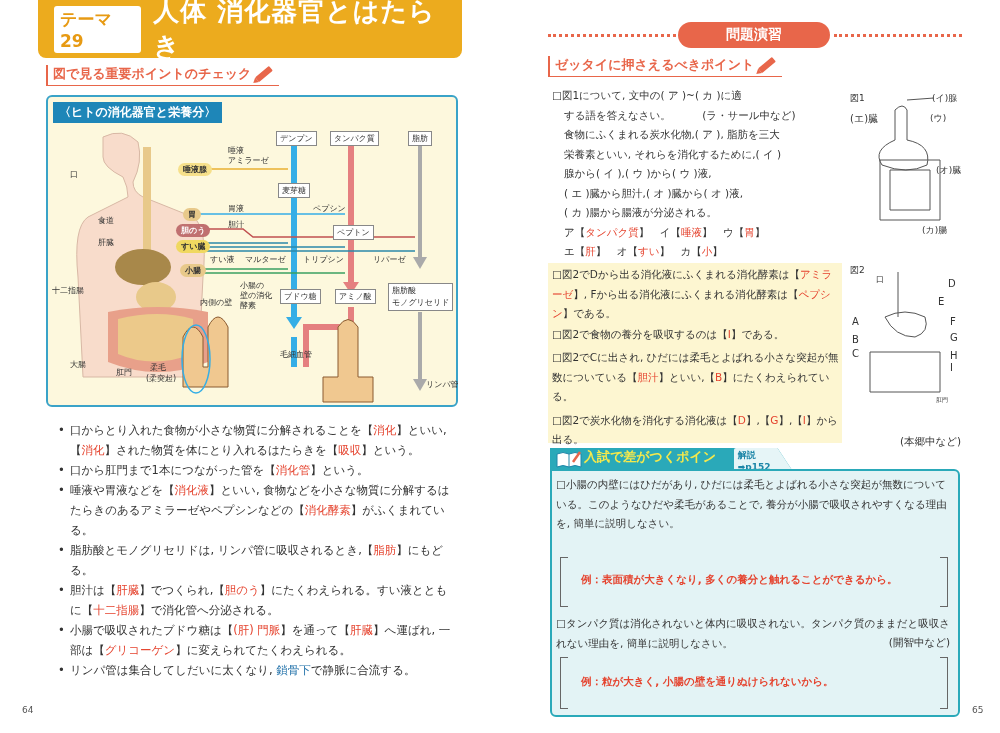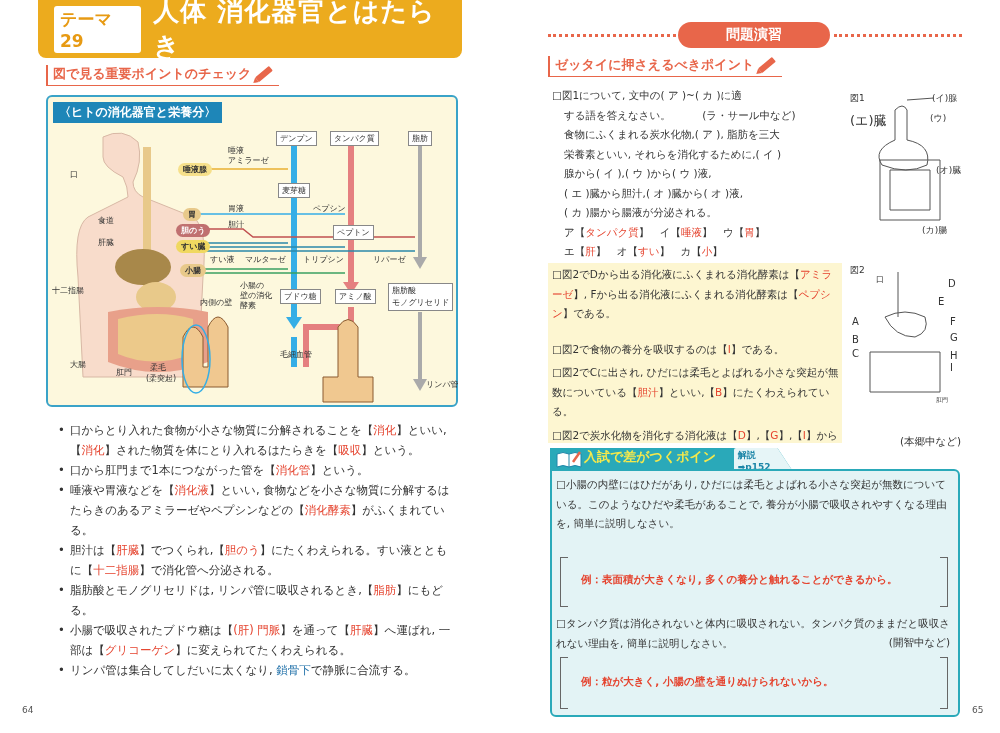--- a/index.html
+++ b/index.html
@@ -128,22 +128,22 @@
 
     <span class="dlabel" style="left:152px;top:200px">内側の壁</span>
     <span class="dlabel" style="left:232px;top:252px">毛細血管</span>
     <span class="dlabel" style="left:378px;top:282px">リンパ管</span>
   </div>
 
   <ul class="bullets" id="left-bullets">
       <li><span>口からとり入れた食物が小さな物質に分解されることを【</span><span class="red">消化</span><span>】といい,【</span><span class="red">消化</span><span>】された物質を体にとり入れるはたらきを【</span><span class="red">吸収</span><span>】という。</span></li>
       <li><span>口から肛門まで1本につながった管を【</span><span class="red">消化管</span><span>】という。</span></li>
       <li><span>唾液や胃液などを【</span><span class="red">消化液</span><span>】といい, 食物などを小さな物質に分解するはたらきのあるアミラーゼやペプシンなどの【</span><span class="red">消化酵素</span><span>】がふくまれている。</span></li>
+      <li><span>脂肪酸とモノグリセリドは, リンパ管に吸収されるとき,【</span><span class="red">脂肪</span><span>】にもどる。</span></li>
       <li><span>胆汁は【</span><span class="red">肝臓</span><span>】でつくられ,【</span><span class="red">胆のう</span><span>】にたくわえられる。すい液とともに【</span><span class="red">十二指腸</span><span>】で消化管へ分泌される。</span></li>
-      <li><span>脂肪酸とモノグリセリドは, リンパ管に吸収されるとき,【</span><span class="red">脂肪</span><span>】にもどる。</span></li>
       <li><span>小腸で吸収されたブドウ糖は【</span><span class="red">(肝) 門脈</span><span>】を通って【</span><span class="red">肝臓</span><span>】へ運ばれ, 一部は【</span><span class="red">グリコーゲン</span><span>】に変えられてたくわえられる。</span></li>
       <li><span>リンパ管は集合してしだいに太くなり, </span><span class="blue">鎖骨下</span><span>で静脈に合流する。</span></li>
     </ul>
   <span class="pnum" style="left:22px">64</span>
 </div>
 
 <div class="page right">
   <div class="dots" style="left:48px;width:128px"></div>
   <div class="mondai">問題演習</div>
   <div class="dots" style="left:334px;width:128px"></div>
@@ -165,29 +165,29 @@
   </div>
 
   <div class="fig" style="left:350px;top:90px;width:130px;height:170px">
     <span class="dlabel" style="left:0;top:2px;font-size:9px">図1</span>
     <svg width="130" height="170" style="position:absolute;left:0;top:0">
       <path d="M45 20 q8 -8 12 0 l0 30 q25 5 20 25 q-20 10 -45 0 q-10 -15 13 -25z" fill="none" stroke="#555"></path>
       <path d="M30 70 l60 0 l0 60 l-60 0z M40 80 l40 0 l0 40 l-40 0z" fill="none" stroke="#555"></path>
       <line x1="57" y1="10" x2="84" y2="8" stroke="#555"></line>
     </svg>
     <span class="dlabel" style="left:82px;top:2px;font-size:9px">(イ)腺</span>
-    <span class="dlabel" style="left:0;top:22px;font-size:13px">(エ)臓</span>
+    <span class="dlabel" style="left:0;top:22px;font-size:10px">(エ)臓</span>
     <span class="dlabel" style="left:80px;top:22px;font-size:9px">(ウ)</span>
     <span class="dlabel" style="left:86px;top:74px;font-size:9px">(オ)臓</span>
     <span class="dlabel" style="left:72px;top:134px;font-size:9px">(カ)腸</span>
   </div>
 
   <div class="yellow-bg"></div>
   <div class="q" style="left:52px;top:265px;width:290px" id="q2-block">
-      <div style="margin-bottom: 16px;"><span>□図2でDから出る消化液にふくまれる消化酵素は【</span><span class="red">アミラーゼ</span><span>】, Fから出る消化液にふくまれる消化酵素は【</span><span class="red">ペプシン</span><span>】である。</span></div>
+      <div style="margin-bottom: 1px;"><span>□図2でDから出る消化液にふくまれる消化酵素は【</span><span class="red">アミラーゼ</span><span>】, Fから出る消化液にふくまれる消化酵素は【</span><span class="red">ペプシン</span><span>】である。</span></div>
       <div style="margin-bottom: 4px;"><span>□図2で食物の養分を吸収するのは【</span><span class="red">I</span><span>】である。</span></div>
       <div style="margin-bottom: 4px;"><span>□図2でCに出され, ひだには柔毛とよばれる小さな突起が無数についている【</span><span class="red">胆汁</span><span>】といい,【</span><span class="red">B</span><span>】にたくわえられている。</span></div>
       <div style="margin-bottom: 4px;"><span>□図2で炭水化物を消化する消化液は【</span><span class="red">D</span><span>】,【</span><span class="red">G</span><span>】,【</span><span class="red">I</span><span>】から出る。</span></div>
     </div>
   <div class="q" style="left:400px;top:432px">(本郷中など)</div>
 
   <div class="fig" style="left:350px;top:262px;width:120px;height:150px">
     <span class="dlabel" style="left:0;top:2px;font-size:9px">図2</span>
     <svg width="120" height="150" style="position:absolute;left:0;top:0">
       <path d="M35 55 q20 -10 40 0 q5 15 -10 20 q-20 0 -30 -20z M20 90 l70 0 l0 40 l-70 0z" fill="none" stroke="#555"></path>

